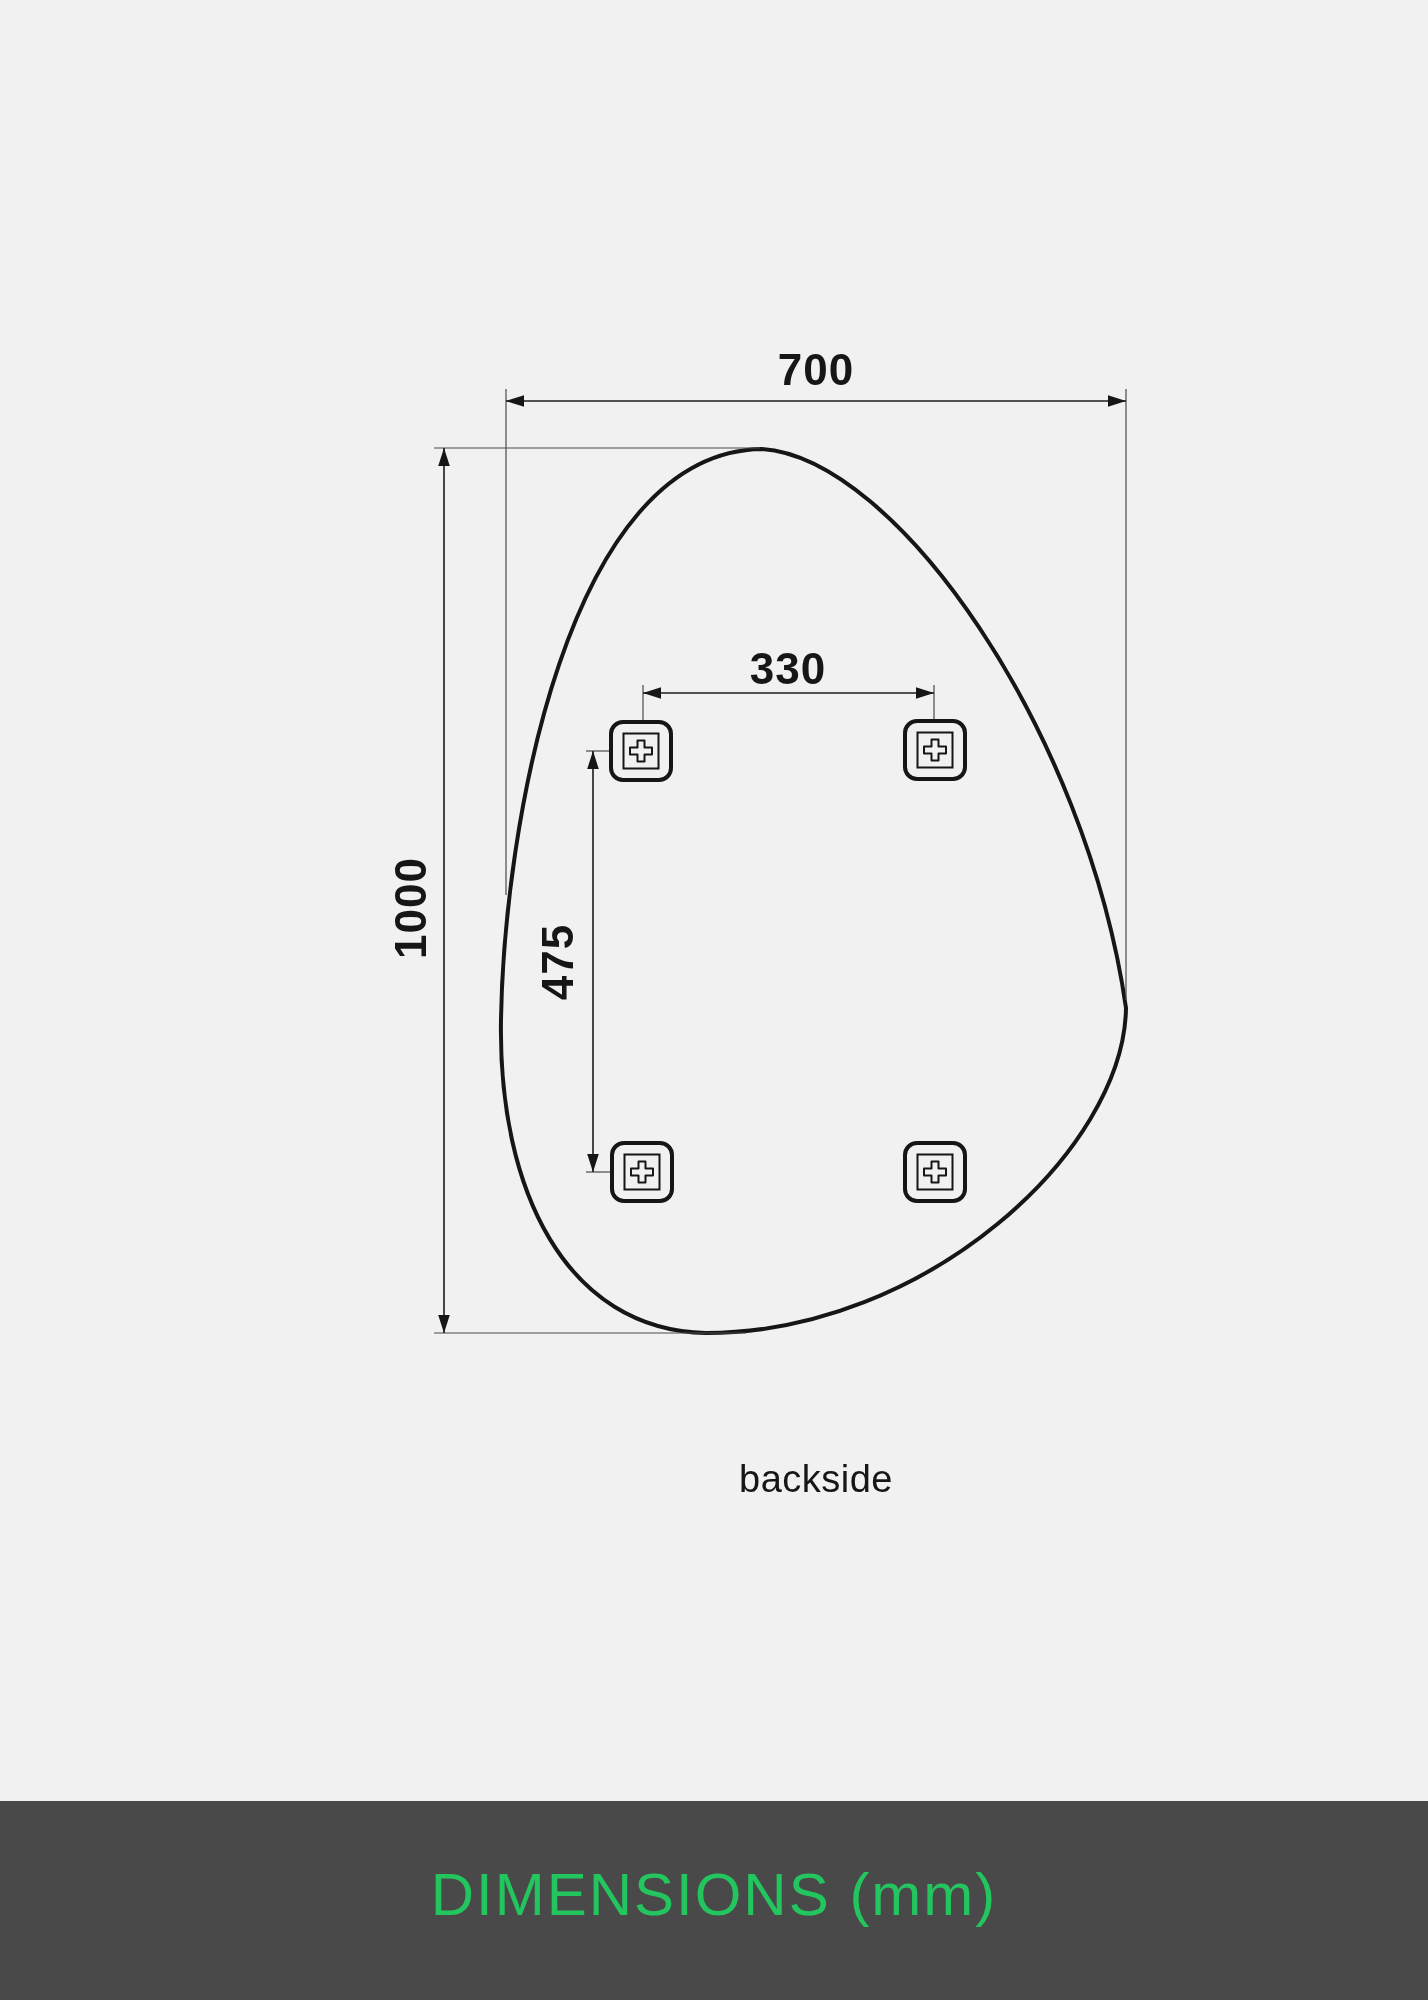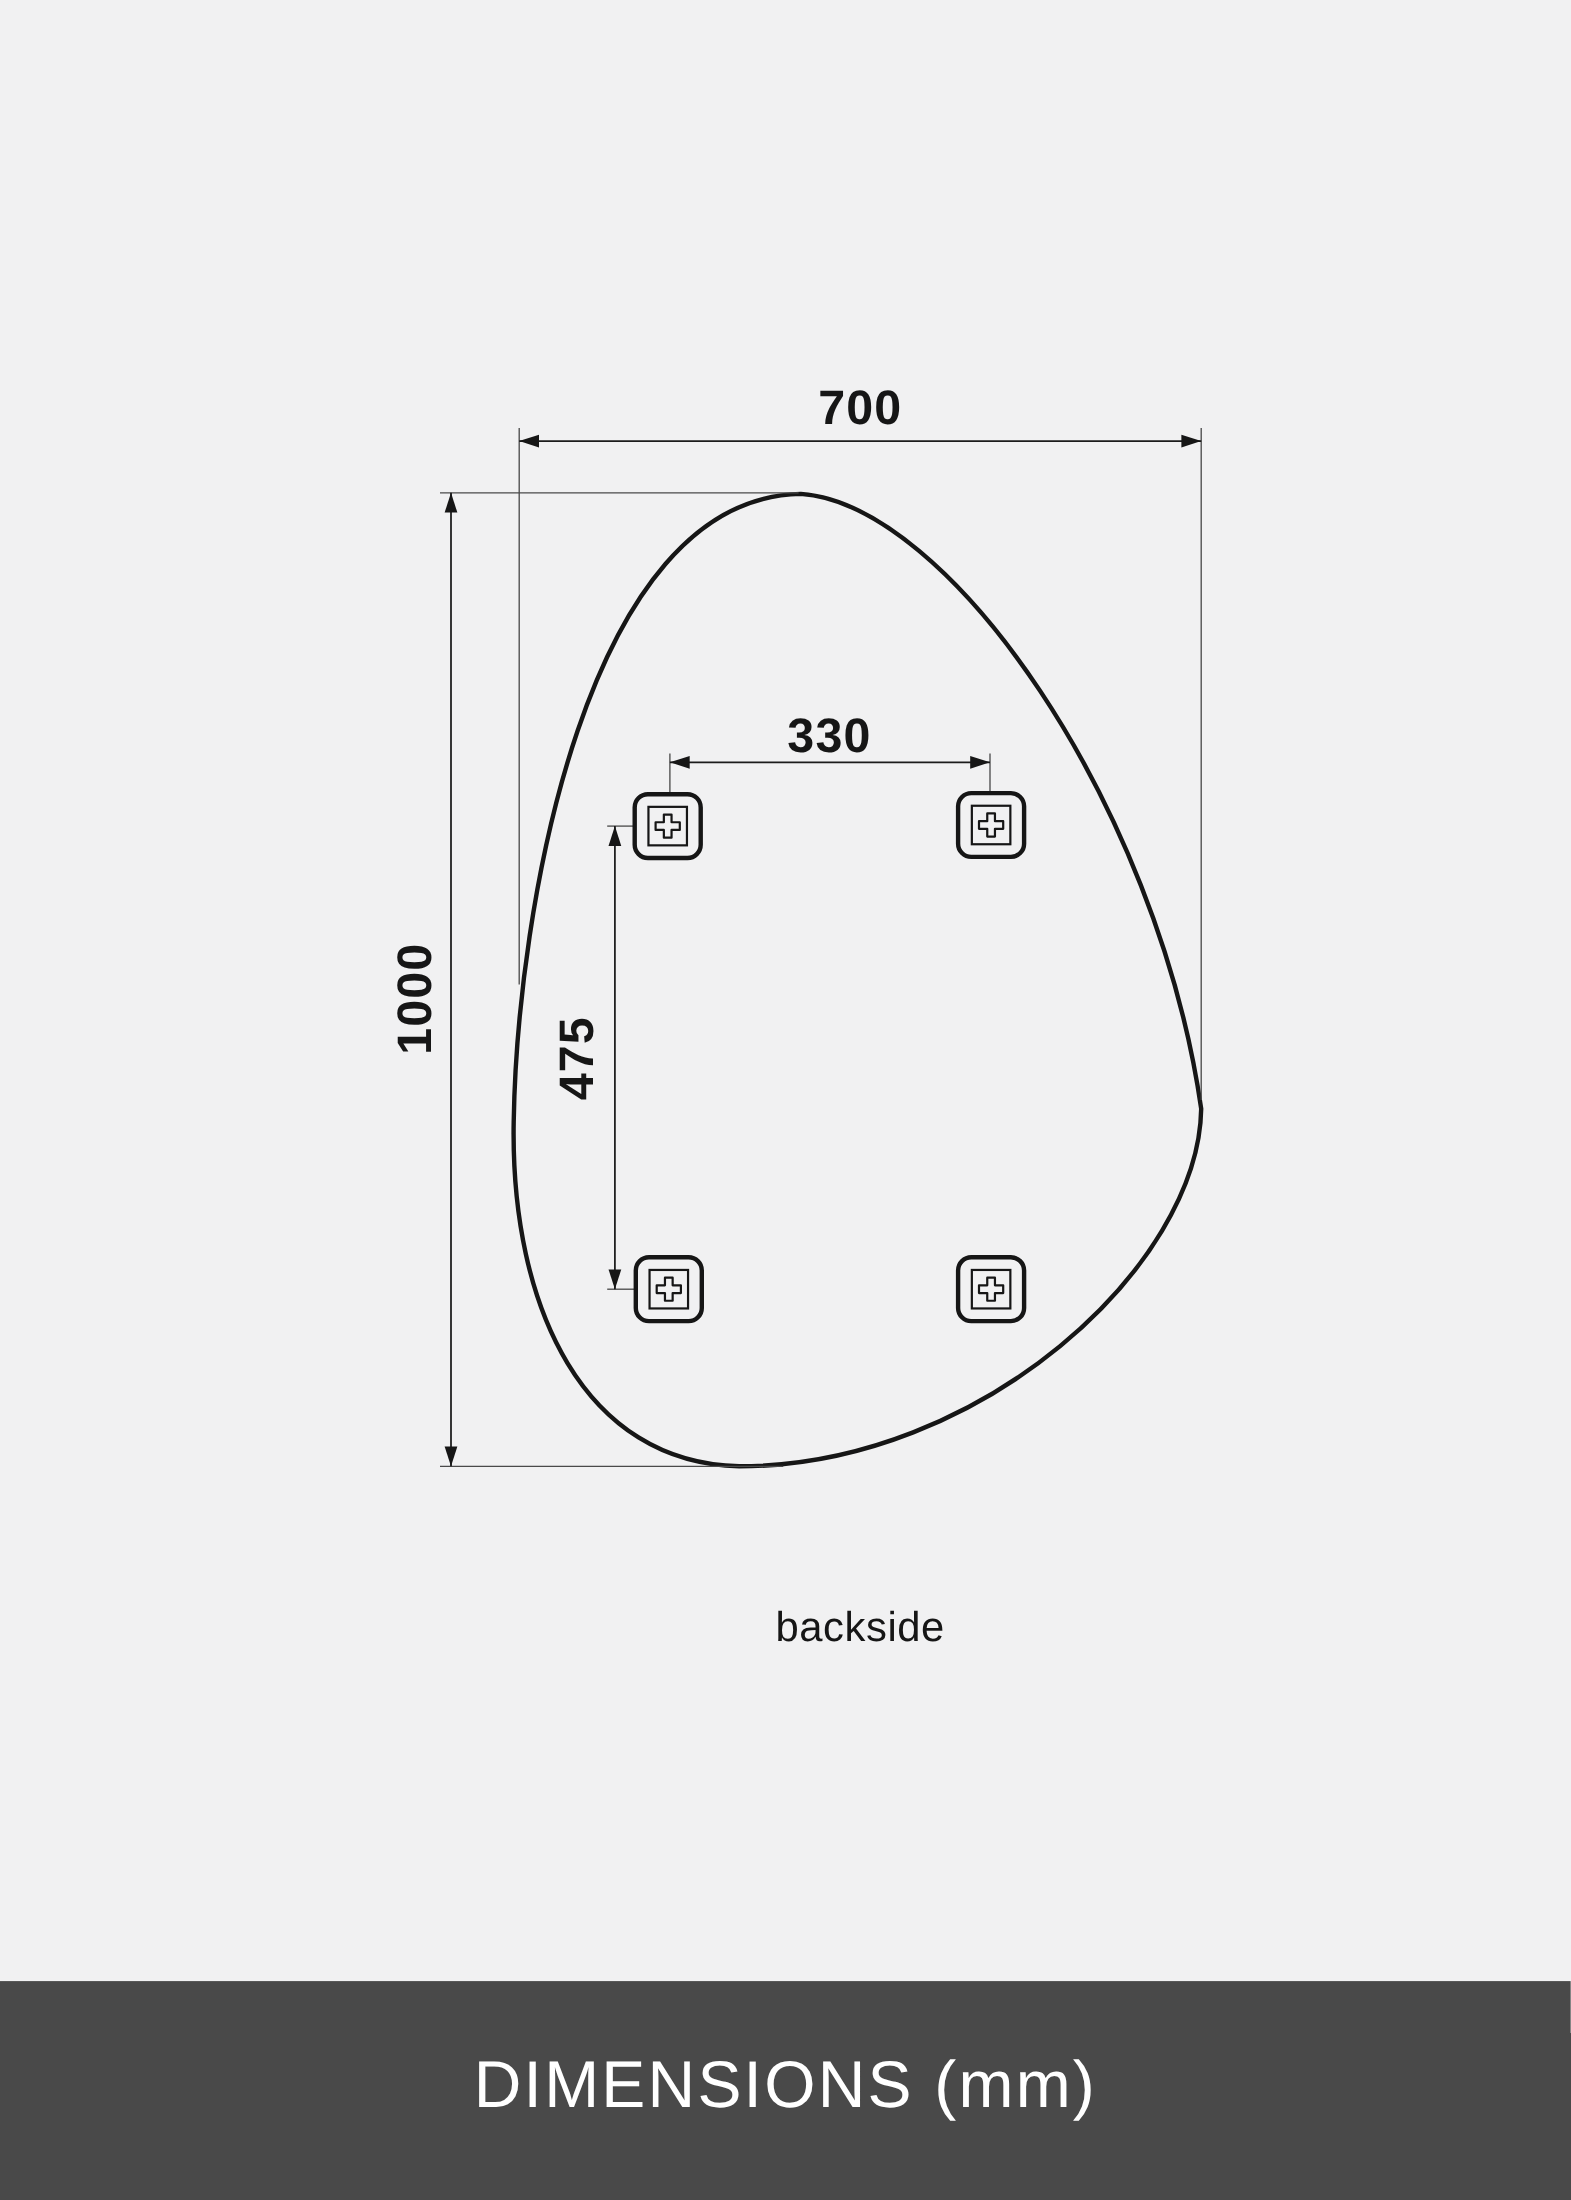--- a/index.html
+++ b/index.html
@@ -4,21 +4,21 @@
 <style>
   html,body{margin:0;padding:0;}
   body{
     width:1428px;height:2000px;
     background:#f1f1f2;
     font-family:"Liberation Sans", sans-serif;
     overflow:hidden;
     position:relative;
   }
   .diagram-wrap{
-    position:absolute;left:12px;top:0;width:1296px;height:1801px;
+    position:absolute;left:0;top:0;width:1296px;height:1801px;padding-left:46px;
   }
   svg text{
     font-family:"Liberation Sans", sans-serif;
     fill:#161616;
   }
   .dim-label{
     font-size:44px;
     font-weight:700;
     letter-spacing:1px;
   }
@@ -26,21 +26,21 @@
     font-size:38px;
     font-weight:400;
     letter-spacing:0.5px;
   }
   .footer-bar{
     position:absolute;left:0;top:1801px;width:1428px;height:199px;
     background:#494949;
     display:flex;align-items:center;justify-content:center;
   }
   .footer-title{
-    color:#ffffff;
+    color:#22c55e;
     font-size:60px;
     font-weight:400;
     letter-spacing:2px;
     transform:translateY(-6px);
   }
 </style>
 </head>
 <body>
 
 <div class="diagram-wrap">

